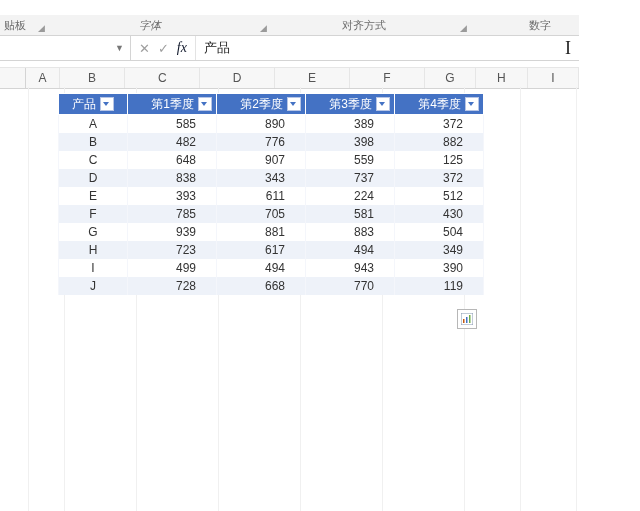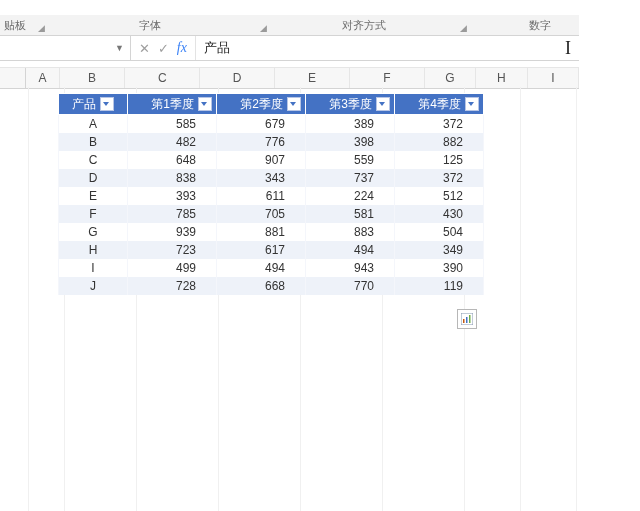--- a/index.html
+++ b/index.html
@@ -8,21 +8,21 @@
   .ribbon{height:20px;border-bottom:1px solid #d4d4d4;display:flex;align-items:flex-end;font-size:11px;color:#6a6a6a;position:relative;background:#f3f3f3;}
   .ribbon .group{position:absolute;bottom:2px;text-align:center;}
   .ribbon .dl{position:absolute;bottom:2px;font-size:9px;color:#9a9a9a;}
   
   .fbar{height:24px;border-bottom:1px solid #d4d4d4;display:flex;align-items:stretch;}
   .namebox{width:118px;border-right:1px solid #d4d4d4;display:flex;align-items:center;justify-content:flex-end;padding:0 6px;color:#555;position:relative;}
   .namebox .dd{margin-left:6px;color:#777;font-size:9px;}
   .fx-controls{display:flex;align-items:center;padding:0 8px;border-right:1px solid #e3e3e3;color:#9e9e9e;gap:8px;}
   .fx-controls .x{font-size:13px;}
   .fx-controls .chk{font-size:13px;}
-  .fx-controls .fx{font-style:italic;font-family:"Times New Roman",serif;font-size:14px;color:#3b82f6;}
+  .fx-controls .fx{font-style:italic;font-family:"Times New Roman",serif;font-size:14px;color:#0f172a;}
   .fx-input{flex:1;display:flex;align-items:center;padding:0 8px;font-size:13px;color:#222;position:relative;}
   .cursor-i{position:absolute;right:8px;top:2px;font-size:18px;color:#222;font-family:serif;}
   
   .colhdr{height:20px;border-bottom:1px solid #d4d4d4;display:flex;background:#f7f7f7;}
   .corner{width:28px;border-right:1px solid #d4d4d4;}
   .ch{border-right:1px solid #e6e6e6;text-align:center;line-height:20px;color:#555;font-size:12px;}
   
   .grid{position:absolute;left:0;right:0;top:72px;bottom:0;}
   .gridlines{position:absolute;inset:0;}
   .vline{position:absolute;top:0;bottom:0;width:1px;background:#f0f0f0;}
@@ -44,21 +44,21 @@
   .smarttag svg{width:12px;height:12px;}
 </style>
 </head>
 <body>
 
 <div class="app">
 
   <div class="ribbon">
     <span class="group" style="left:0px;width:30px;">贴板</span>
     <span class="dl" style="left:38px;">◢</span>
-    <span class="group" style="left:120px;width:60px;">字体</span>
+    <span class="group" style="left:120px;width:60px;font-style:italic;">字体</span>
     <span class="dl" style="left:260px;">◢</span>
     <span class="group" style="left:324px;width:80px;">对齐方式</span>
     <span class="dl" style="left:460px;">◢</span>
     <span class="group" style="left:510px;width:60px;">数字</span>
     <span class="dl" style="left:582px;">◢</span>
     <span style="position:absolute;left:592px;top:0;bottom:0;width:1px;background:#d4d4d4;"></span>
   </div>
 
   <div class="fbar">
     <div class="namebox">
@@ -113,21 +113,21 @@
             <th class="c1"><span>第1季度</span><span class="filter"></span></th>
             <th class="c2"><span>第2季度</span><span class="filter"></span></th>
             <th class="c3"><span>第3季度</span><span class="filter"></span></th>
             <th class="c4"><span>第4季度</span><span class="filter"></span></th>
           </tr>
         </thead>
         <tbody id="tbody">
             <tr class="odd">
               <td>A</td>
               <td class="num">585</td>
-              <td class="num">679</td>
+              <td class="num">890</td>
               <td class="num">389</td>
               <td class="num">372</td>
             </tr>
             <tr class="even">
               <td>B</td>
               <td class="num">482</td>
               <td class="num">776</td>
               <td class="num">398</td>
               <td class="num">882</td>
             </tr>

